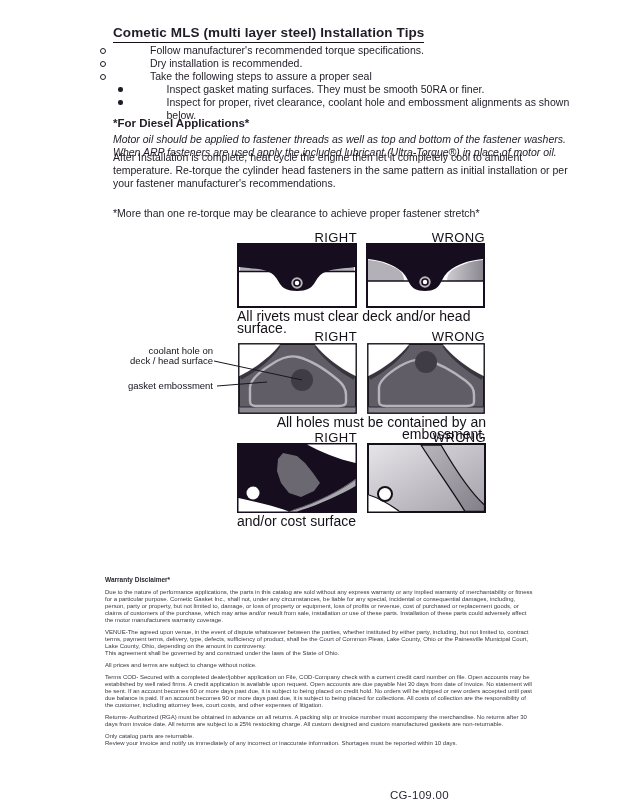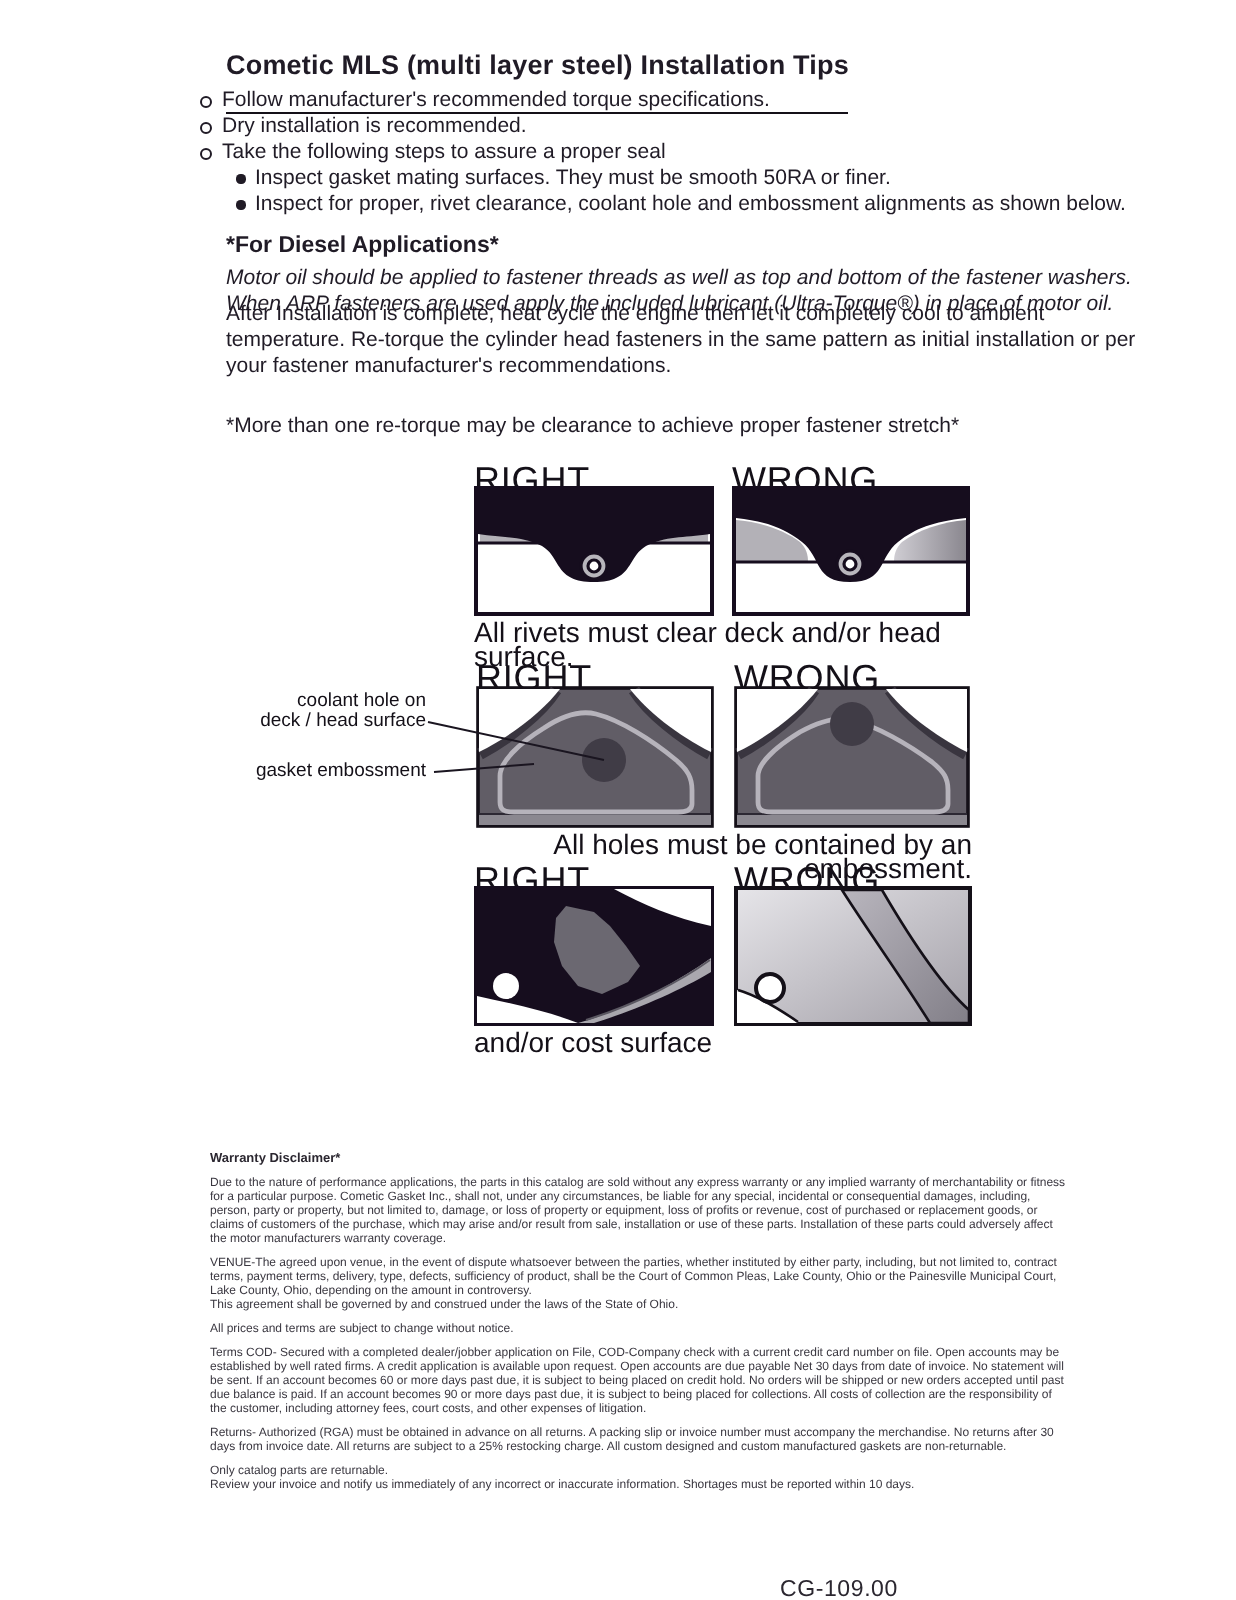--- a/index.html
+++ b/index.html
@@ -1,29 +1,29 @@
 <!DOCTYPE html>
 <html><head>
 <meta charset="utf-8">
 <style>
   html,body{margin:0;padding:0;background:#ffffff;}
   #page{position:relative;width:618px;height:800px;background:#ffffff;overflow:hidden;
         font-family:"Liberation Sans","DejaVu Sans",sans-serif;color:#201b26;}
   .abs{position:absolute;}
   #doc-title{left:113px;top:25px;font-size:13.5px;font-weight:bold;
-             border-bottom:1.6px solid #141018;padding-bottom:16px;letter-spacing:.1px;}
+             border-bottom:1.6px solid #141018;padding-bottom:2px;letter-spacing:.1px;}
   .body-text{font-size:10.5px;line-height:13px;}
-  .bullet-line{display:flex;align-items:flex-start;}
+  .bullet-line{display:flex;align-items:flex-start;gap:39px;}
   .b-o{width:4px;height:4px;border:1.1px solid #201b26;border-radius:50%;
        display:inline-block;margin:4px 5px 0 0;flex:0 0 auto;}
   .b-f{width:4.5px;height:4.5px;background:#201b26;border-radius:50%;
        display:inline-block;margin:4px 5px 0 0;flex:0 0 auto;}
   .sub{margin-left:18px;}
   .sec-head{font-size:11.5px;font-weight:bold;}
-  .rw-label{font-size:18px;text-align:left;color:#141018;letter-spacing:.4px;}
+  .rw-label{font-size:13px;text-align:right;color:#141018;letter-spacing:.4px;}
   .caption{font-size:14px;line-height:11.5px;color:#141018;}
   .diag-label{font-size:9.5px;text-align:right;color:#141018;line-height:10px;}
   .legal{font-size:6px;line-height:7px;color:#3a3740;width:428px;}
   .legal p{margin:0 0 0 0;margin-top:5px;}
   .legal p.tight{margin-top:0;}
   .legal .lhead{font-size:6.5px;font-weight:bold;margin-bottom:6px;color:#2b2730;}
   #page-code{left:390px;top:761px;font-size:11.5px;color:#2b2730;letter-spacing:.3px;margin-top:28px;}
   svg{display:block;}
 </style>
 </head>

